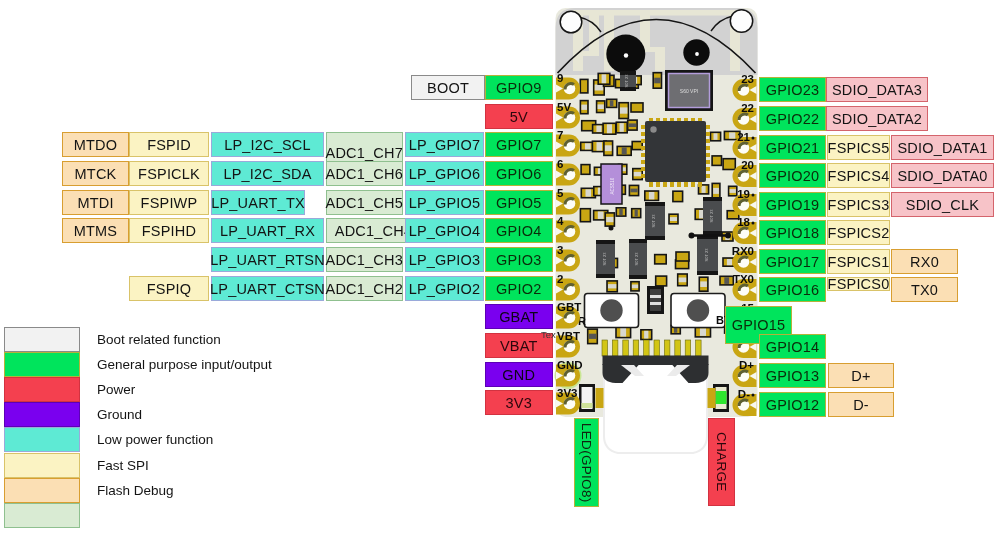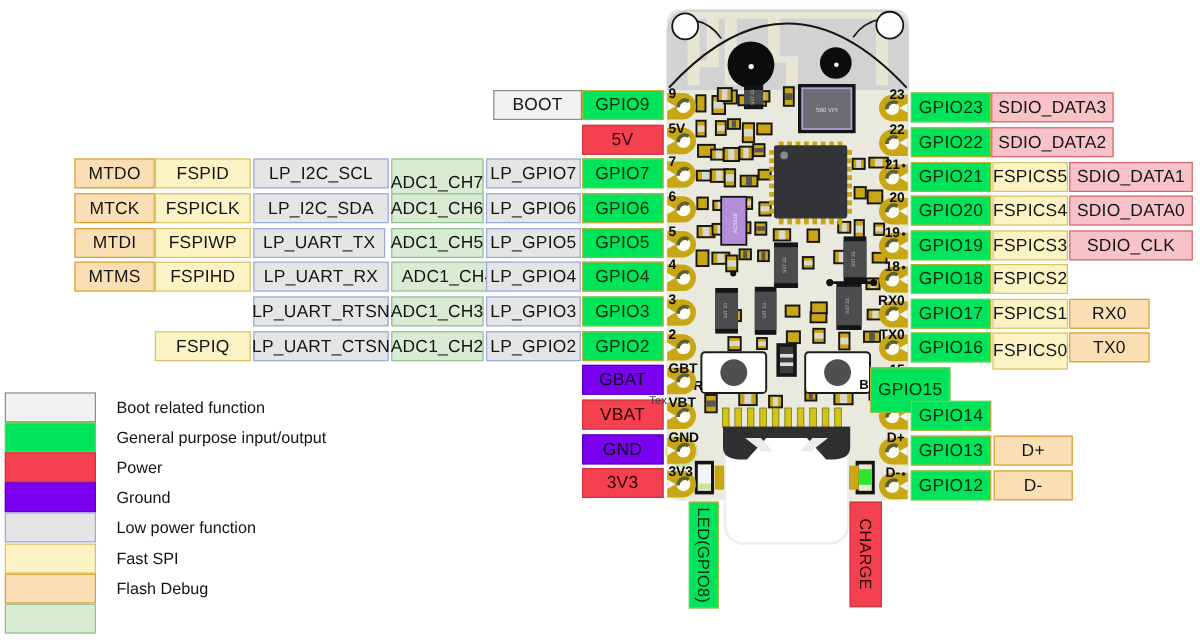--- a/index.html
+++ b/index.html
@@ -1,21 +1,21 @@
 <!DOCTYPE html>
 <html><head><meta charset="utf-8"><style>
 html,body{margin:0;padding:0;background:#fff}
 #wrap{position:relative;width:1000px;height:537px;overflow:hidden;background:#fff;
  font-family:"Liberation Sans",sans-serif}
 .bx{position:absolute;box-sizing:border-box;display:flex;align-items:center;justify-content:center;
  font-size:14.5px;color:#141414;white-space:nowrap;letter-spacing:0.2px}
 .green{background:#00e45c;border:1px solid #b5b23a;color:#0a2d0a}
 .red{background:#f4404f;border:1px solid #d23240;color:#2b070c}
 .purple{background:#7a00ef;border:1px solid #5c00b6;color:#0d0418}
-.blue{background:#e5e5e5;border:1px solid #9aa9da}
+.blue{background:#5eead4;border:1px solid #9aa9da}
 .adc{background:#d9ebd3;border:1px solid #8fc08f}
 .khaki{background:#fbf3c3;border:1px solid #d9c369}
 .wheat{background:#fbdfb4;border:1px solid #d89e30}
 .pink{background:#f7c3c8;border:1px solid #d4646c}
 .boot{background:#f2f2f2;border:1.5px solid #8a8a8a}
 .lt{position:absolute;font-size:13.5px;color:#141414;height:25.1px;line-height:25.5px}
 .vx{position:absolute;box-sizing:border-box;writing-mode:vertical-rl;text-orientation:mixed;
  display:flex;align-items:center;justify-content:center;font-size:13.5px;color:#10240f;letter-spacing:0.3px}
 svg text.bl{font-family:"Liberation Sans",sans-serif;font-weight:bold;fill:#0b0b0b}
 </style></head><body>
@@ -548,21 +548,21 @@
 <div class="bx blue" style="left:405px;top:132px;width:79px;height:25px">LP_GPIO7</div>
 <div class="bx green" style="left:485px;top:132px;width:67.5px;height:25px">GPIO7</div>
 <div class="bx wheat" style="left:62px;top:161px;width:67px;height:25px">MTCK</div>
 <div class="bx khaki" style="left:129px;top:161px;width:80px;height:25px">FSPICLK</div>
 <div class="bx blue" style="left:211px;top:161px;width:113px;height:25px">LP_I2C_SDA</div>
 <div class="bx adc" style="left:325.5px;top:161px;width:77.5px;height:25px">ADC1_CH6</div>
 <div class="bx blue" style="left:405px;top:161px;width:79px;height:25px">LP_GPIO6</div>
 <div class="bx green" style="left:485px;top:161px;width:67.5px;height:25px">GPIO6</div>
 <div class="bx wheat" style="left:62px;top:190px;width:67px;height:25px">MTDI</div>
 <div class="bx khaki" style="left:129px;top:190px;width:80px;height:25px">FSPIWP</div>
-<div class="bx blue" style="left:211px;top:190px;width:110px;height:25px">LP_UART_TX</div>
+<div class="bx blue" style="left:211px;top:190px;width:94px;height:25px">LP_UART_TX</div>
 <div class="bx adc" style="left:325.5px;top:190px;width:77.5px;height:25px">ADC1_CH5</div>
 <div class="bx blue" style="left:405px;top:190px;width:79px;height:25px">LP_GPIO5</div>
 <div class="bx green" style="left:485px;top:190px;width:67.5px;height:25px">GPIO5</div>
 <div class="bx wheat" style="left:62px;top:218px;width:67px;height:25px">MTMS</div>
 <div class="bx khaki" style="left:129px;top:218px;width:80px;height:25px">FSPIHD</div>
 <div class="bx blue" style="left:211px;top:218px;width:113px;height:25px">LP_UART_RX</div>
 <div class="bx adc" style="left:325.5px;top:218px;width:96px;height:25px">ADC1_CH4</div>
 <div class="bx blue" style="left:405px;top:218px;width:79px;height:25px">LP_GPIO4</div>
 <div class="bx green" style="left:485px;top:218px;width:67.5px;height:25px">GPIO4</div>
 <div class="bx blue" style="left:211px;top:247px;width:113px;height:25px">LP_UART_RTSN</div>
@@ -590,21 +590,21 @@
 <div class="bx pink" style="left:891px;top:163px;width:103px;height:25px">SDIO_DATA0</div>
 <div class="bx green" style="left:759px;top:192px;width:67px;height:25px">GPIO19</div>
 <div class="bx khaki" style="left:827px;top:192px;width:63px;height:25px">FSPICS3</div>
 <div class="bx pink" style="left:891px;top:192px;width:103px;height:25px">SDIO_CLK</div>
 <div class="bx green" style="left:759px;top:220px;width:67px;height:25px">GPIO18</div>
 <div class="bx khaki" style="left:827px;top:220px;width:63px;height:25px">FSPICS2</div>
 <div class="bx green" style="left:759px;top:249px;width:67px;height:25px">GPIO17</div>
 <div class="bx khaki" style="left:827px;top:249px;width:63px;height:25px">FSPICS1</div>
 <div class="bx wheat" style="left:891px;top:249px;width:67px;height:25px">RX0</div>
 <div class="bx green" style="left:759px;top:277px;width:67px;height:25px">GPIO16</div>
-<div class="bx khaki" style="left:827px;top:277px;width:63px;height:31px">FSPICS0</div>
+<div class="bx khaki" style="left:827px;top:277px;width:63px;height:14px">FSPICS0</div>
 <div class="bx wheat" style="left:891px;top:277px;width:67px;height:25px">TX0</div>
 <div class="bx green" style="left:725px;top:306px;width:67px;height:38px">GPIO15</div>
 <div class="bx green" style="left:759px;top:334px;width:67px;height:25px">GPIO14</div>
 <div class="bx green" style="left:759px;top:363px;width:67px;height:25px">GPIO13</div>
 <div class="bx wheat" style="left:828px;top:363px;width:66px;height:25px">D+</div>
 <div class="bx green" style="left:759px;top:392px;width:67px;height:25px">GPIO12</div>
 <div class="bx wheat" style="left:828px;top:392px;width:66px;height:25px">D-</div>
 <div class="bx boot" style="left:4px;top:327.0px;width:76px;height:25.1px"></div>
 <div class="lt" style="left:97px;top:327.0px">Boot related function</div>
 <div class="bx green" style="left:4px;top:352.1px;width:76px;height:25.1px"></div>

